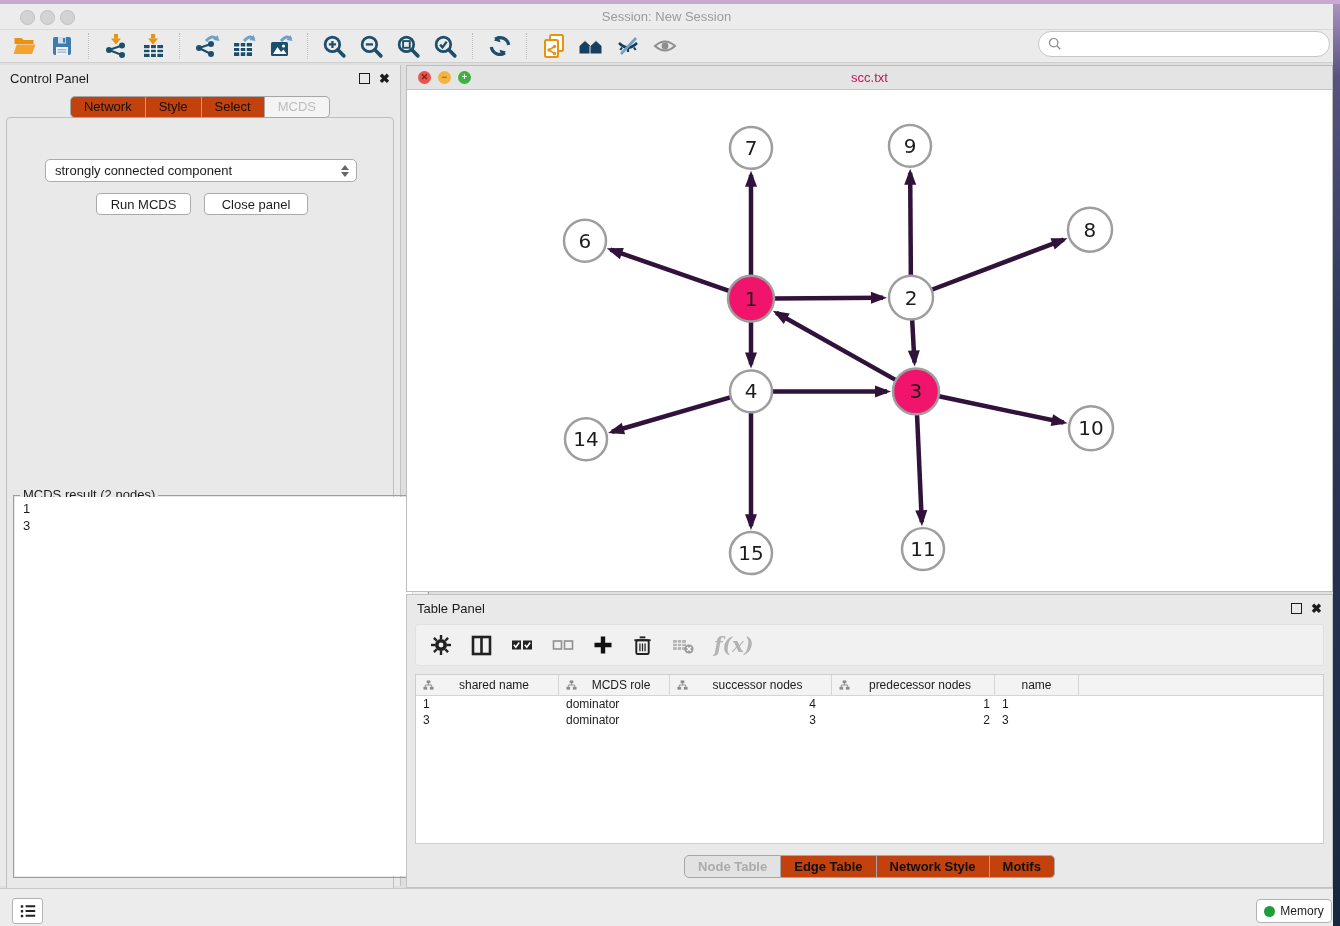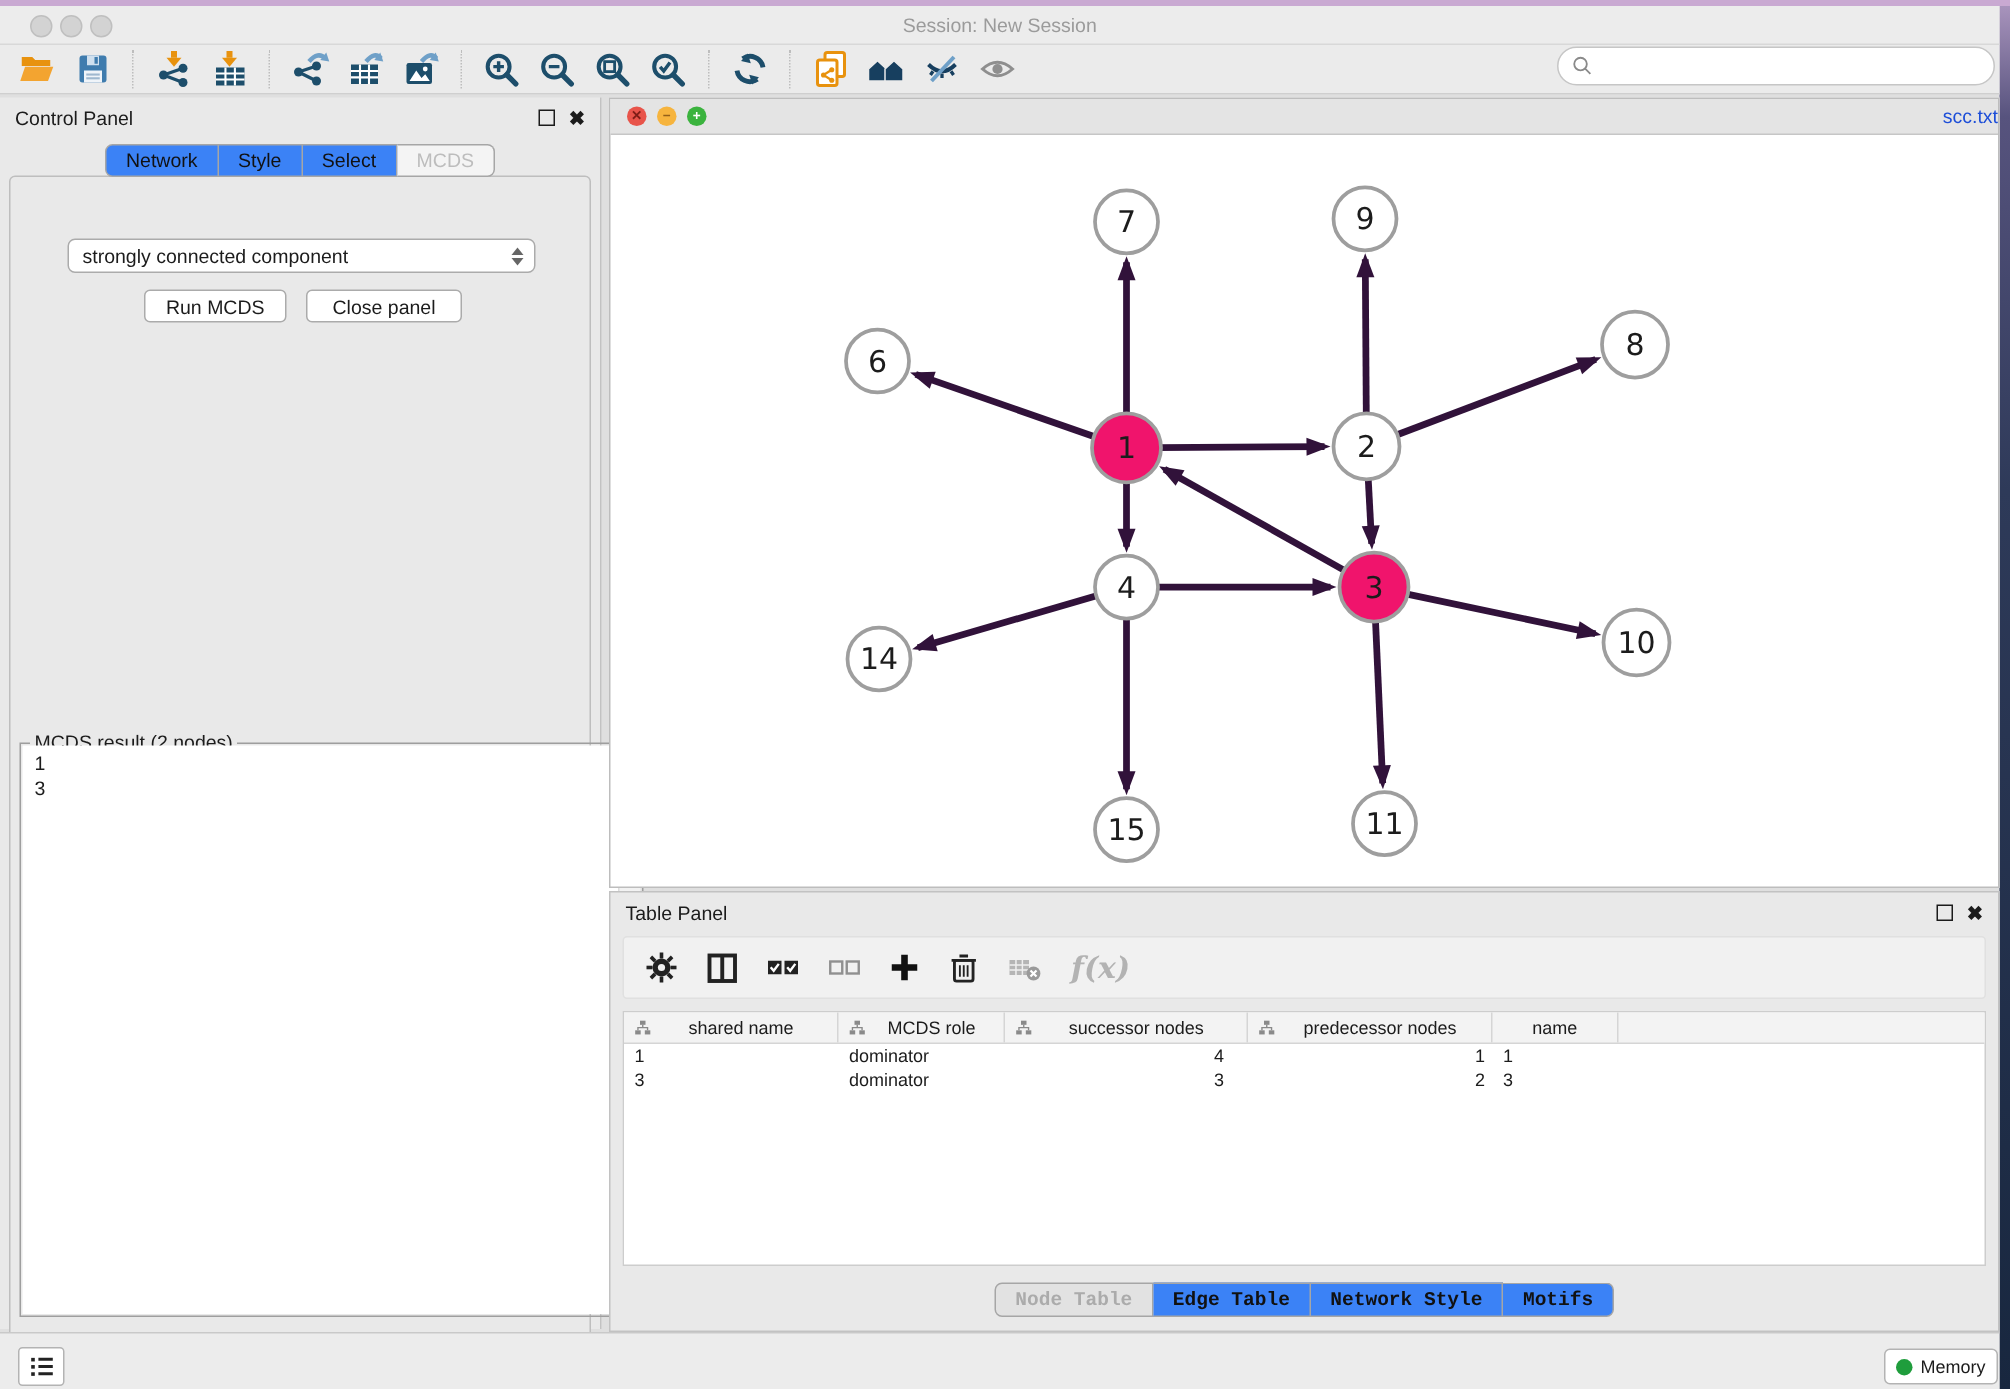--- a/index.html
+++ b/index.html
@@ -28,21 +28,21 @@
 
   
   .panel-header{height:27px;display:flex;align-items:center;padding:0 10px;}
   .panel-title{font-size:13px;color:#1b1b1b;}
   .float-btn{margin-left:auto;width:9px;height:9px;border:1.6px solid #1b1b1b;background:transparent;}
   .close-btn{margin-left:9px;font-size:13px;font-weight:bold;color:#1b1b1b;line-height:9px;}
 
   
   #control-panel{left:0;top:65px;width:401px;height:821px;background:#E9E9E9;border-right:1px solid #C2C2C2;box-sizing:border-box;}
   #cp-tabs{position:absolute;left:0;top:31px;width:100%;display:flex;justify-content:center;z-index:2;}
-  .tab{background:#3b82f6;border:1px solid #A6A6A6;border-left:none;padding:0 13px;font-size:13px;
+  .tab{background:#c2410c;border:1px solid #A6A6A6;border-left:none;padding:0 13px;font-size:13px;
        height:20px;line-height:20px;color:#111;}
   .tab:first-child{border-left:1px solid #A6A6A6;border-radius:5px 0 0 5px;}
   .tab:last-child{border-radius:0 5px 5px 0;}
   .tab.active{color:#BDBDBD;background:#F4F4F4;}
   #cp-body{position:absolute;left:6px;top:52px;width:388px;height:829px;border:1px solid #BEBEBE;
            border-radius:4px;background:#E9E9E9;box-sizing:border-box;}
   #opt-label{position:absolute;left:0;top:20px;width:100%;text-align:center;font-size:13px;}
   #opt-select{position:absolute;left:38px;top:41px;width:312px;height:23px;background:#fff;border:1px solid #ABABAB;
       border-radius:5px;display:flex;align-items:center;font-size:13px;padding-left:9px;box-sizing:border-box;}
   #opt-stepper{margin-left:auto;margin-right:7px;display:flex;flex-direction:column;gap:2px;}
@@ -57,39 +57,39 @@
   #result-legend{position:absolute;top:-9px;left:6px;background:#E9E9E9;padding:0 3px;font-size:13px;}
   #result-text{position:absolute;left:1px;top:1px;right:15px;bottom:1px;background:#fff;
       font-size:13px;line-height:17px;padding:3px 0 0 8px;white-space:pre;overflow:hidden;}
   #result-scroll{position:absolute;top:1px;right:1px;bottom:1px;width:14px;background:#F2F2F2;border-left:1px solid #DCDCDC;}
 
   
   #net-window{left:406px;top:65px;width:927px;height:527px;background:#fff;border:1px solid #BDBDBD;box-sizing:border-box;}
   #net-titlebar{height:23px;background:#E4E4E4;border-bottom:1px solid #C6C6C6;position:relative;}
   .light{position:absolute;top:5px;width:13px;height:13px;border-radius:50%;text-align:center;
          font-size:9px;font-weight:bold;line-height:13px;}
-  #net-title{width:100%;text-align:right;line-height:23px;font-size:13px;color:#1d4ed8;}
+  #net-title{width:100%;text-align:center;line-height:23px;font-size:13px;color:#be185d;}
   #net-canvas{position:absolute;left:0;top:24px;width:925px;height:501px;}
   #graph-svg{width:100%;height:100%;}
 
   
   #table-panel{left:406px;top:594px;width:927px;height:294px;background:#E9E9E9;border:1px solid #C2C2C2;box-sizing:border-box;}
   #tp-toolbar{position:absolute;left:8px;top:29px;right:8px;height:42px;background:#F1F1F1;border:1px solid #E0E0E0;
       border-radius:3px;display:flex;align-items:center;gap:19px;padding-left:14px;box-sizing:border-box;}
   .tp-btn{display:flex;align-items:center;justify-content:center;height:26px;font-weight:bold;}
   #fx-label{font-family:"DejaVu Serif",serif;font-style:italic;font-size:20px;color:#B3B3B3;}
   #tbl{position:absolute;left:8px;top:79px;right:8px;bottom:43px;background:#fff;border:1px solid #CDCDCD;box-sizing:border-box;}
   #tbl-head{display:flex;height:20px;background:#F3F3F3;border-bottom:1px solid #D5D5D5;}
   .th{display:flex;align-items:center;border-right:1px solid #D5D5D5;font-size:12px;box-sizing:border-box;padding:0 4px;}
   .th .hier{margin-left:3px;display:flex;}
   .th .lab{flex:1;text-align:center;}
   .tr{display:flex;height:16px;align-items:center;}
   .td{font-size:12px;box-sizing:border-box;overflow:hidden;white-space:nowrap;}
   #tp-tabs{position:absolute;bottom:9px;left:0;width:100%;display:flex;justify-content:center;}
-  #tp-tabs .tab{font-weight:bold;height:21px;line-height:21px;font-family:Liberation Mono, monospace;}
+  #tp-tabs .tab{font-weight:bold;height:21px;line-height:21px;}
   #tp-tabs .tab.active{background:#E2E2E2;color:#ABABAB;}
 
   
   #statusbar{left:0;top:888px;width:1333px;height:38px;background:#ECECEC;border-top:1px solid #C9C9C9;box-sizing:border-box;}
   #list-btn{position:absolute;left:12px;top:9px;width:29px;height:24px;background:#fff;border:1px solid #B3B3B3;
       border-radius:3px;display:flex;align-items:center;justify-content:center;}
   #memory-btn{position:absolute;left:1256px;top:10px;width:74px;height:22px;background:#fff;border:1px solid #B3B3B3;
       border-radius:4px;display:flex;align-items:center;justify-content:center;gap:5px;font-size:12px;}
   #memory-dot{width:11px;height:11px;border-radius:50%;}
 </style>

